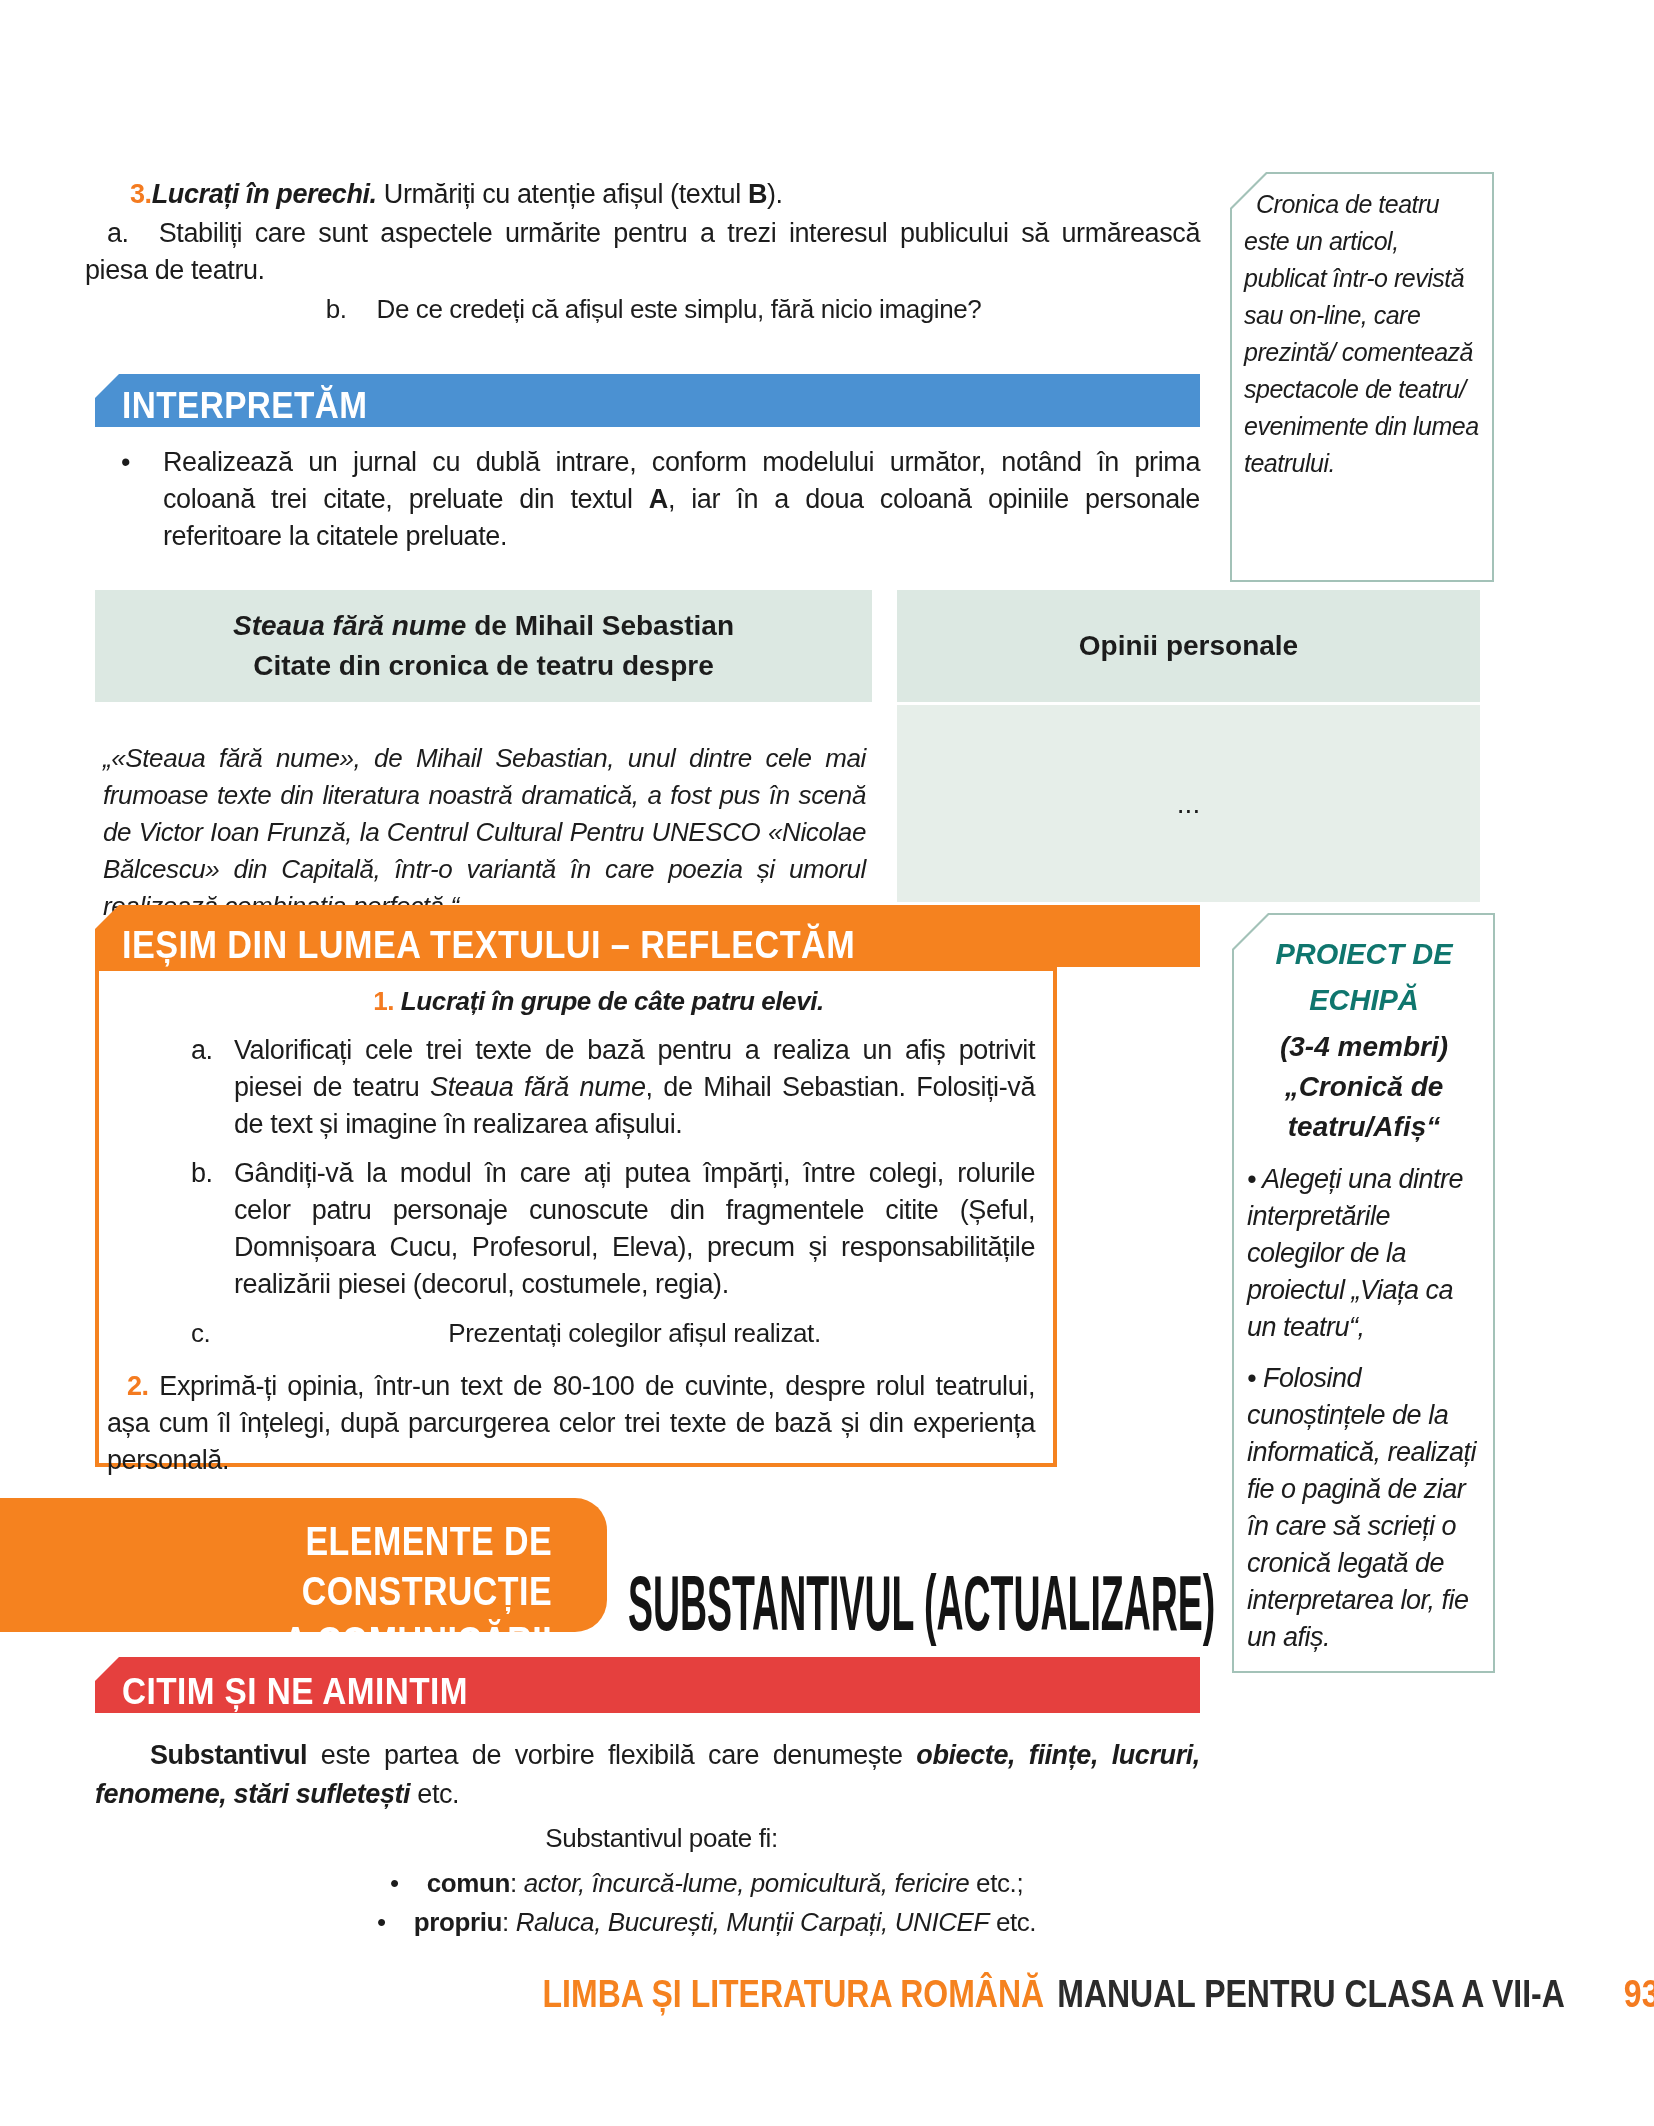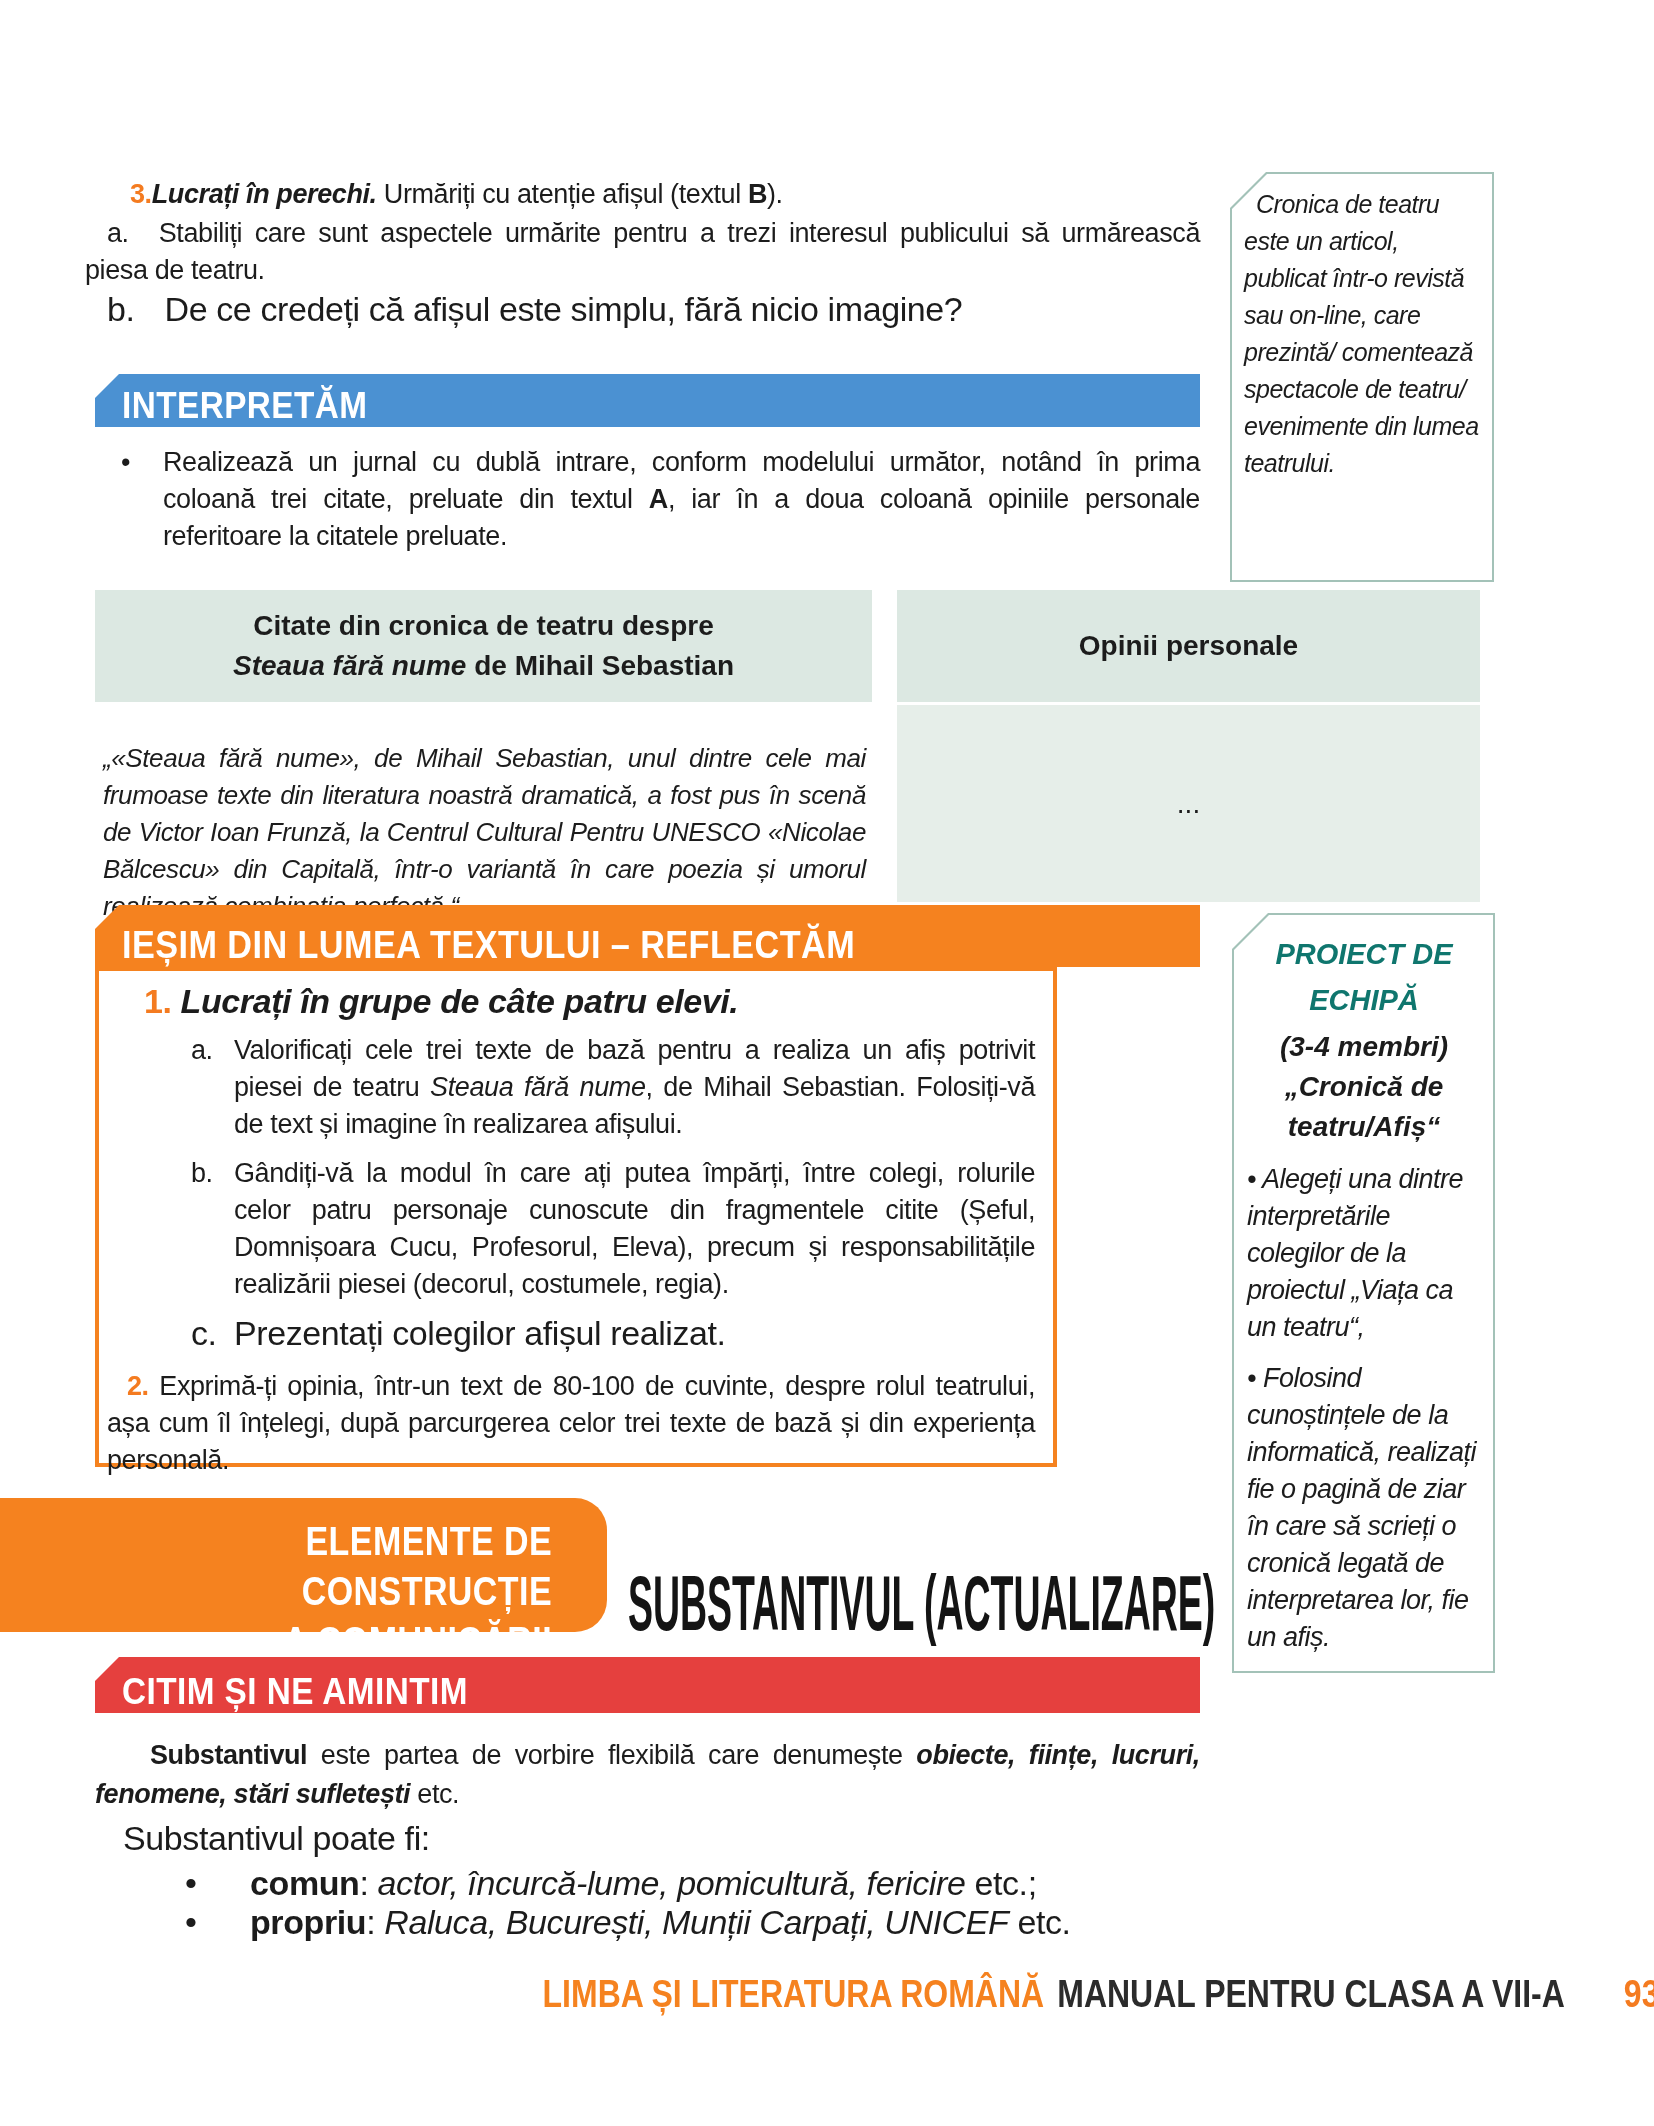--- a/index.html
+++ b/index.html
@@ -2,21 +2,21 @@
 <html><head>
 <meta charset="utf-8">
 <style>
   html,body{margin:0;padding:0;}
   body{
     width:1654px;height:2126px;position:relative;background:#ffffff;
     font-family:"Liberation Sans", sans-serif;color:#1c1c1c;overflow:hidden;
   }
   .abs{position:absolute;}
   .txt{font-size:27px;letter-spacing:-0.4px;line-height:37px;text-align:justify;}
-  .txtleft{font-size:34px;letter-spacing:-0.4px;line-height:37px;text-align:left;}
+  .txtleft{font-size:26px;letter-spacing:-0.4px;line-height:37px;text-align:center;}
   b,.bold{font-weight:bold;}
   .it{font-style:italic;}
   .bi{font-weight:bold;font-style:italic;}
   .orange-num{color:#f47b20;font-weight:bold;}
   
   .bar{height:100%;clip-path:polygon(24px 0,100% 0,100% 100%,0 100%,0 24px);
        display:flex;align-items:flex-end;}
   .bar-label{color:#ffffff;font-weight:bold;font-size:37px;letter-spacing:0.5px;
        padding-left:30px;transform:scaleX(0.9);transform-origin:left center;white-space:nowrap;}
   
@@ -58,22 +58,22 @@
   <div class="bar" style="background:#4b91d2;">
     <span class="bar-label">INTERPRETĂM</span>
   </div>
 </div>
 
 <div class="abs" style="left:121px;top:444px;width:1079px;">
   <p class="txt" style="margin:0;padding-left:42px;position:relative;"><span style="position:absolute;left:0;top:0;">•</span><span>Realizează un jurnal cu dublă intrare, conform modelului următor, notând în prima coloană trei citate, preluate din textul </span><b>A</b><span>, iar în a doua coloană opiniile personale referitoare la citatele preluate.</span></p>
 </div>
 
 <div class="abs th" style="left:95px;top:590px;width:777px;height:112px;">
+  <div><span class="it">Steaua fără nume</span><span> de Mihail Sebastian</span></div>
   <div>Citate din cronica de teatru despre</div>
-  <div><span class="it">Steaua fără nume</span><span> de Mihail Sebastian</span></div>
 </div>
 <div class="abs th" style="left:897px;top:590px;width:583px;height:112px;">
   <div>Opinii personale</div>
 </div>
 <div class="abs" style="left:95px;top:730px;width:777px;">
   <p class="it" style="margin:0;padding:10px 6px 0 8px;font-size:26px;letter-spacing:-0.4px;line-height:37px;text-align:justify;">„«Steaua fără nume», de Mihail Sebastian, unul dintre cele mai frumoase texte din literatura noastră dramatică, a fost pus în scenă de Victor Ioan Frunză, la Centrul Cultural Pentru UNESCO «Nicolae Bălcescu» din Capitală, într-o variantă în care poezia și umorul realizează combinația perfectă.“</p>
 </div>
 <div class="abs" style="left:897px;top:705px;width:583px;height:197px;background:#e6eee9;display:flex;align-items:center;justify-content:center;">
   <span style="font-size:28px;">...</span>
 </div>

